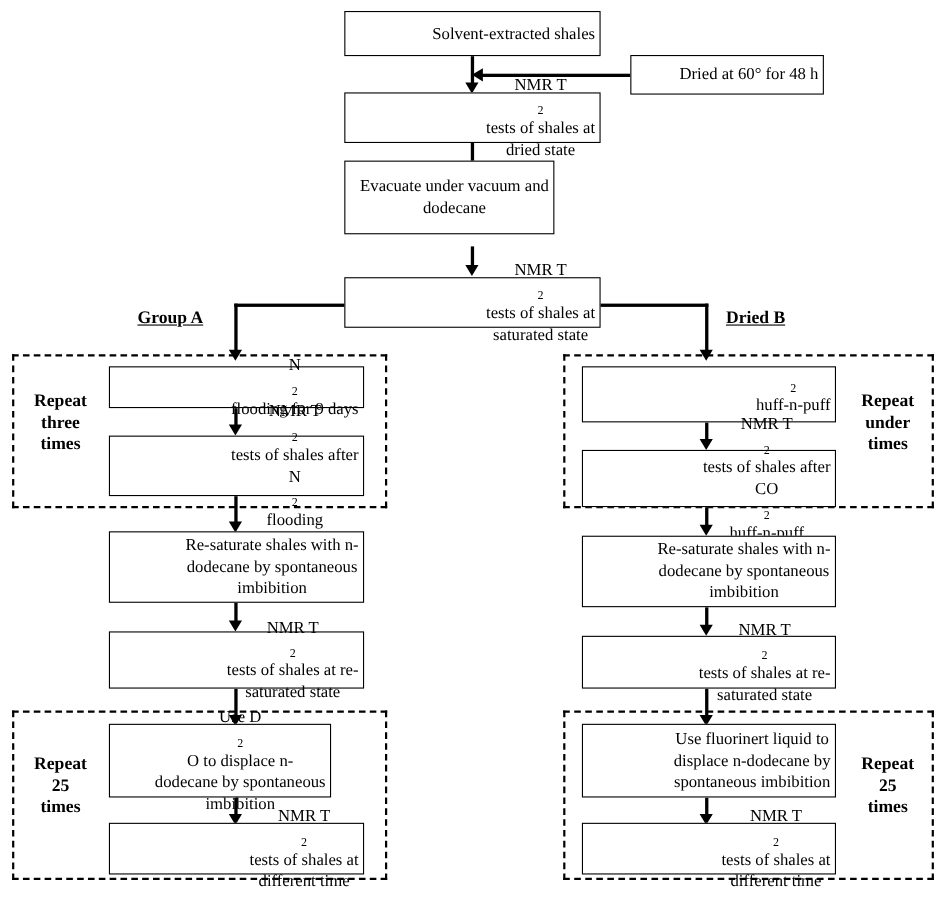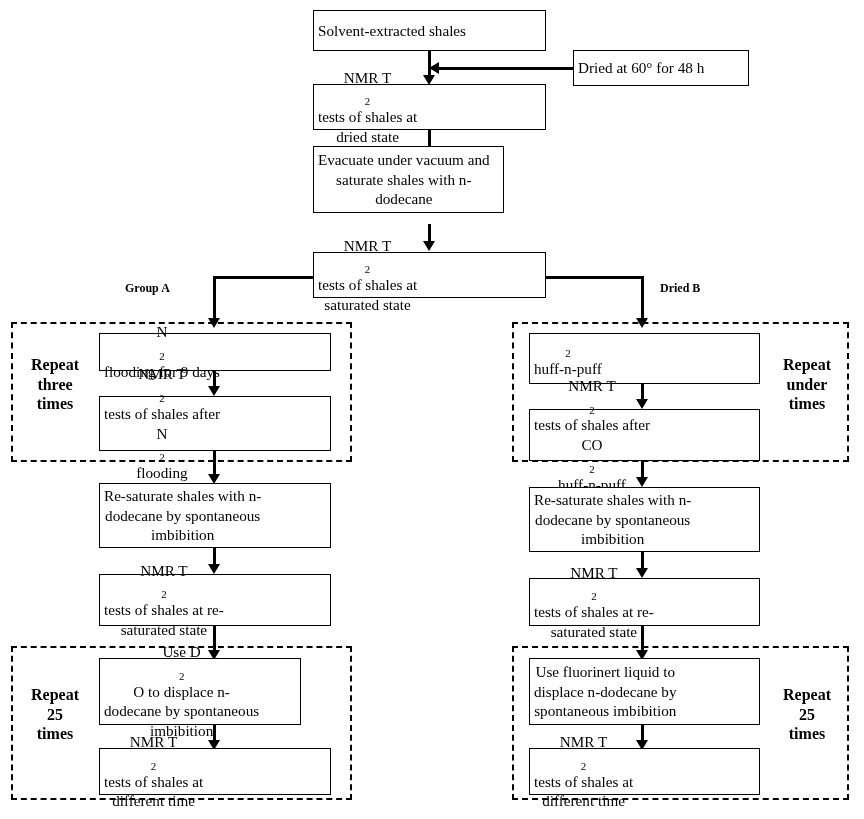--- a/index.html
+++ b/index.html
@@ -16,21 +16,21 @@
     color: #000000;
     overflow: hidden;
   }
   .box {
     position: absolute;
     box-sizing: border-box;
     border: 1.6px solid #000000;
     background: #ffffff;
     display: flex;
     align-items: center;
-    justify-content: flex-start;
+    justify-content: flex-end;
     text-align: center;
     font-size: 15.2px;
     line-height: 1.30;
     padding: 2px 4px;
     z-index: 3;
   }
   .box span { display: block; }
   sub {
     font-size: 0.72em;
     vertical-align: -0.28em;
@@ -39,25 +39,26 @@
   .dashed {
     position: absolute;
     box-sizing: border-box;
     border: 2.6px dashed #000000;
     background: transparent;
     z-index: 1;
   }
   .grplabel {
     position: absolute;
     font-weight: bold;
-    font-size: 12px;
+    font-size: 16px;
     line-height: 1.18;
     text-align: center;
     z-index: 4;
     white-space: nowrap;
+    text-decoration: underline;
   }
   .repeat {
     position: absolute;
     font-weight: bold;
     font-size: 16px;
     line-height: 1.22;
     text-align: center;
     z-index: 4;
   }
   .vline {
@@ -115,21 +116,20 @@
       <span>dried state</span>
     </div>
   </div>
 
   <div class="vline" style="left:428px; top:130px; height:20px;"></div>
   <div class="arrowdown" style="left:422.5px; top:147px;"></div>
 
   <div class="box" style="left:313px; top:146px; width:191px; height:67px;">
     <div>
       <span>Evacuate under vacuum and</span>
-      <span>saturate shales with n-</span>
       <span>dodecane</span>
     </div>
   </div>
 
   <div class="vline" style="left:428px; top:224px; height:20px;"></div>
   <div class="arrowdown" style="left:422.5px; top:241px;"></div>
 
   <div class="box" style="left:313px; top:252px; width:233px; height:46px;">
     <div>
       <span><span>NMR T</span><sub>2</sub><span> tests of shales at</span></span>

